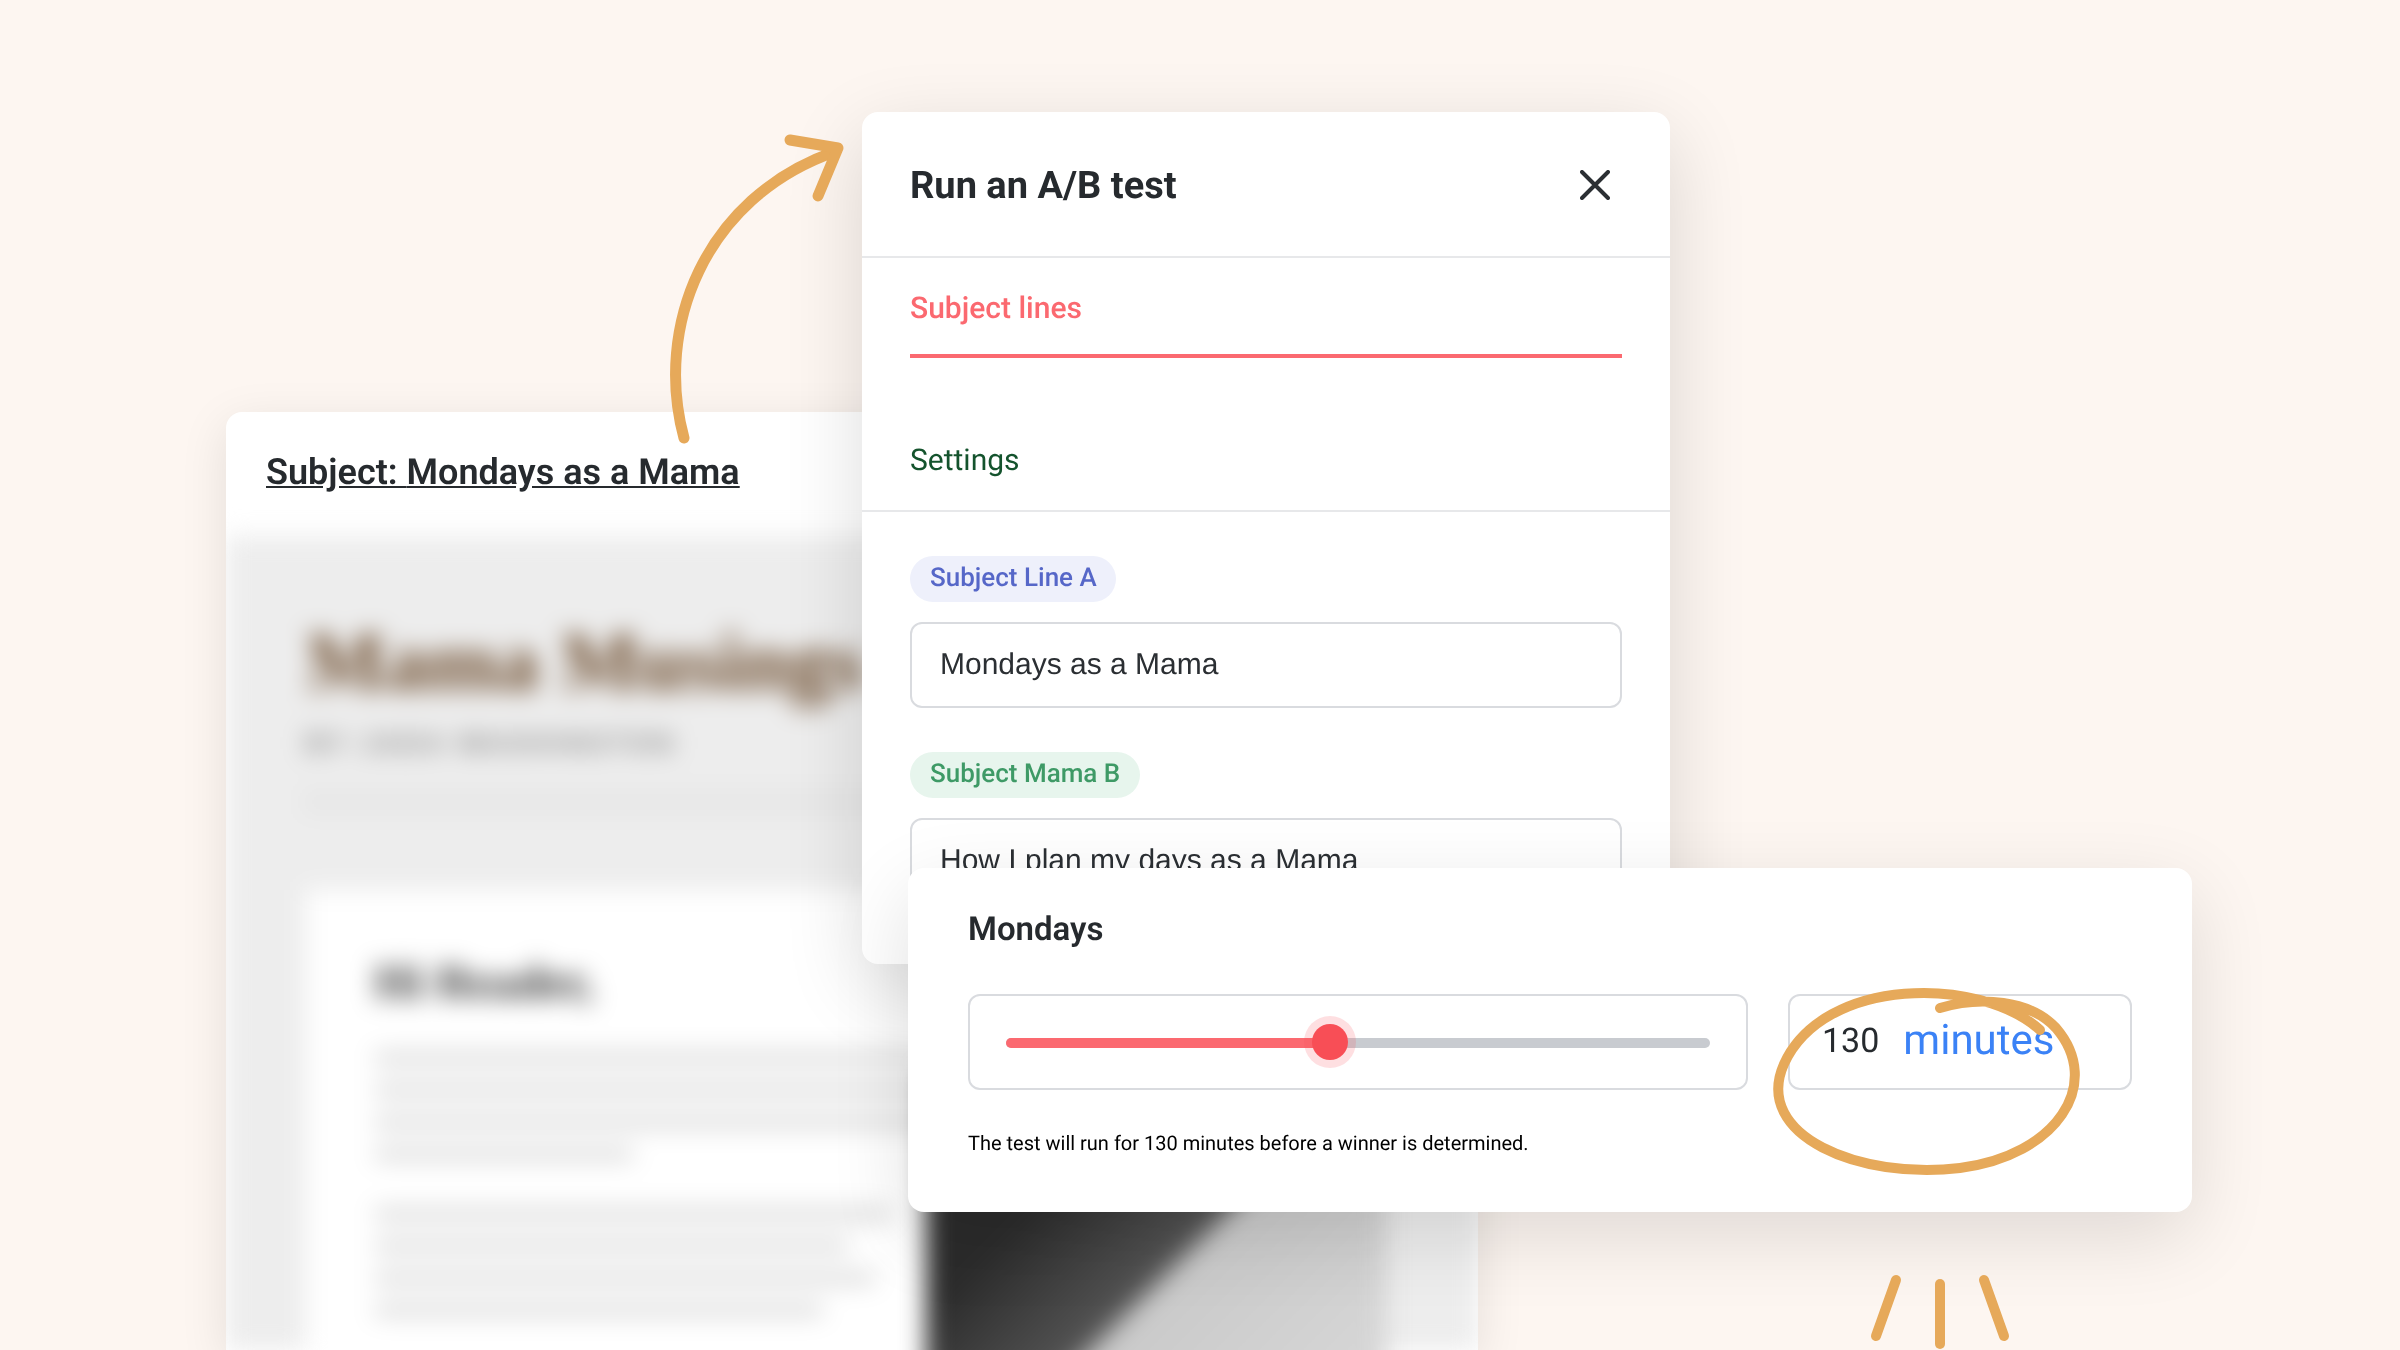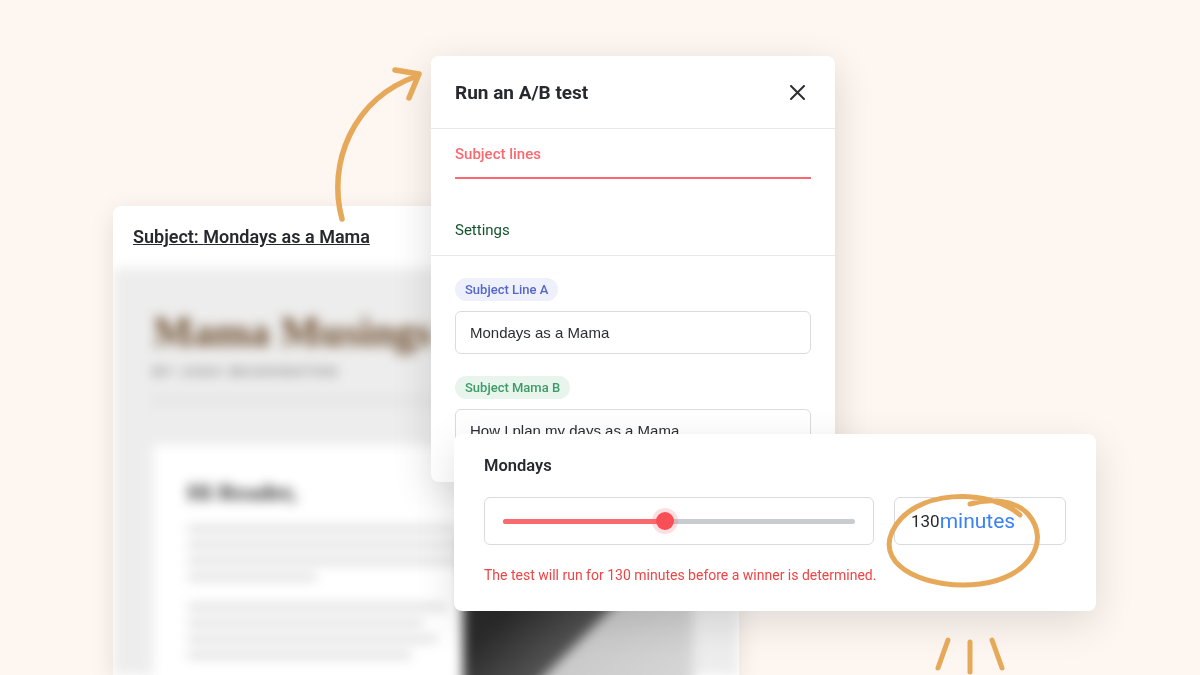--- a/index.html
+++ b/index.html
@@ -231,27 +231,28 @@
     cursor: grab;
   }
   .num-box {
     width: 172px;
     height: 48px;
     border: 1px solid #d9dbdf;
     border-radius: 6px;
     display: flex;
     align-items: center;
     padding: 0 16px;
+    gap: 12px;
     color: #2b2f33;
   }
   .num-box .value { font-size: 17px; color: #262a2e; }
   .num-box .unit { font-size: 21px; color: #3b82f6; }
   .duration-help {
-    font-size: 14px;
-    color: #ef4444;
+    font-size: 10px;
+    color: #000000;
   }
 
   
   .arrow {
     position: absolute;
     left: 317px;
     top: 54px;
     pointer-events: none;
   }
   .circle-mark {

